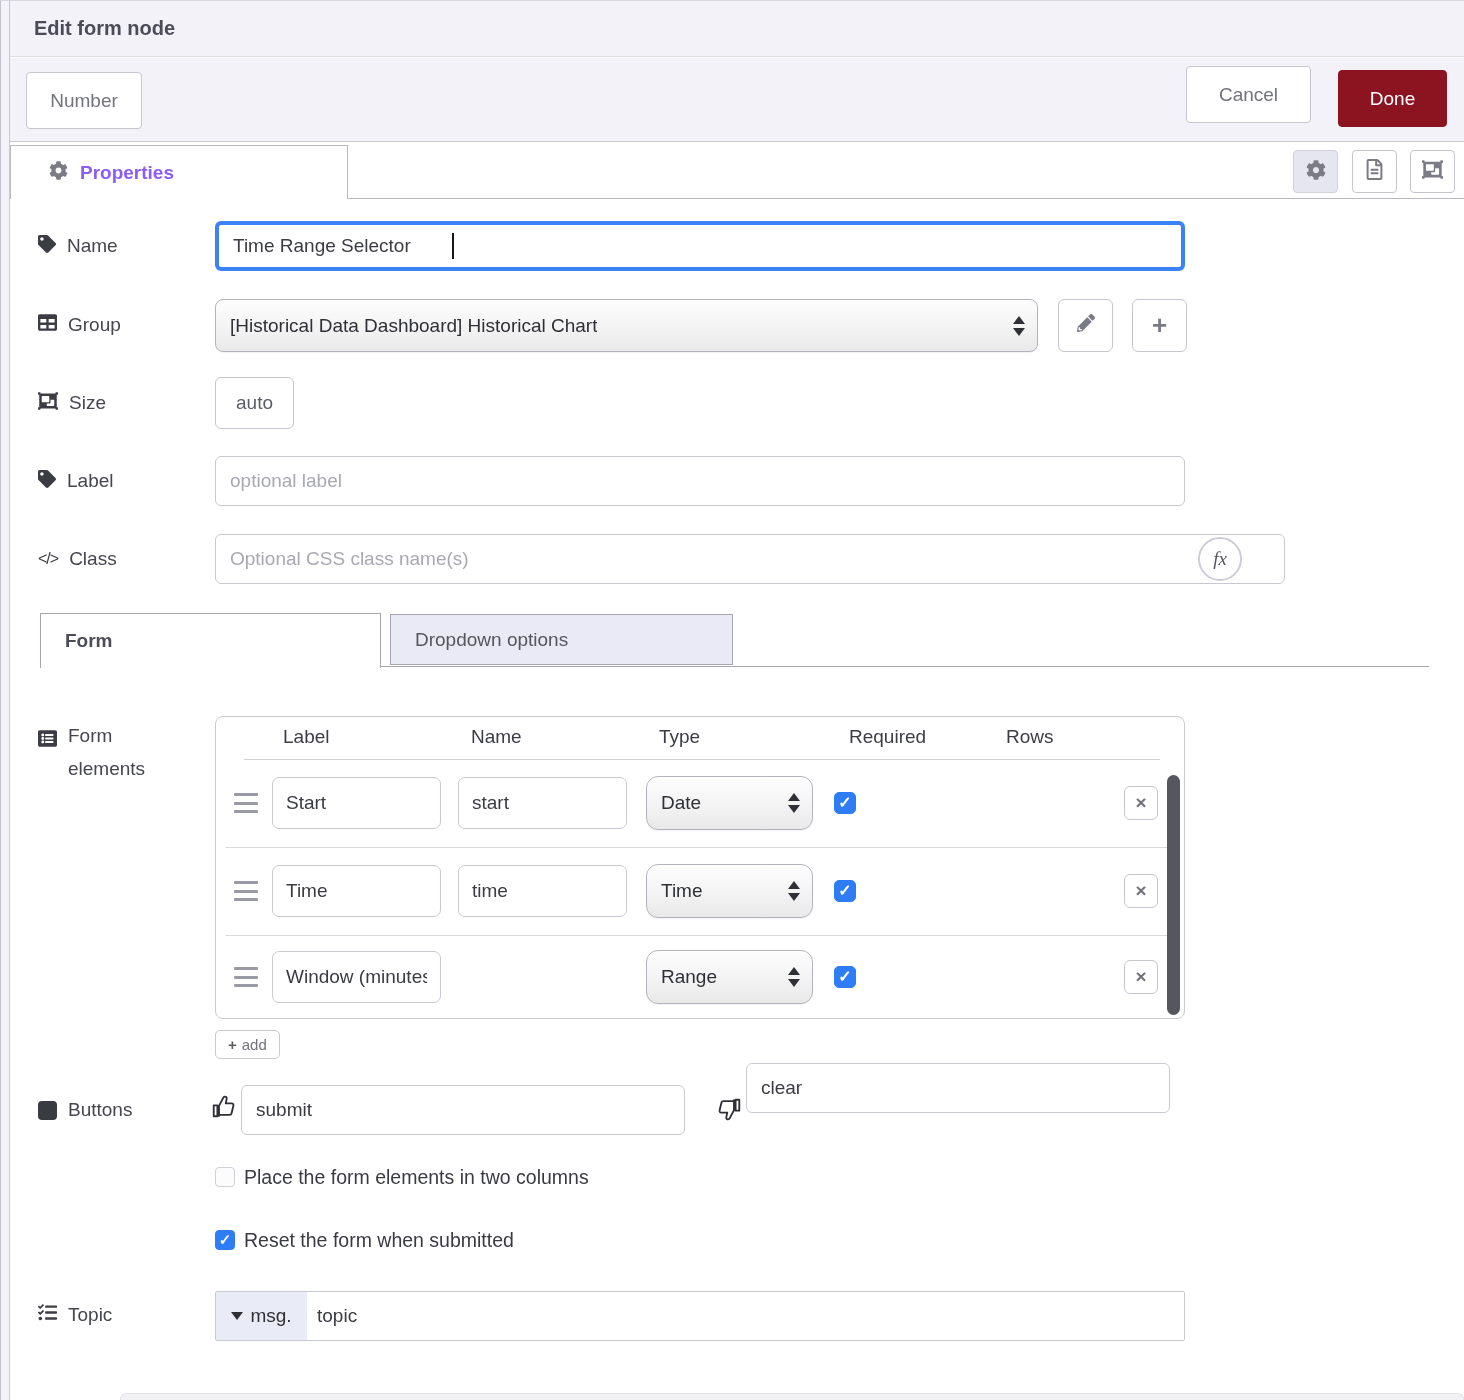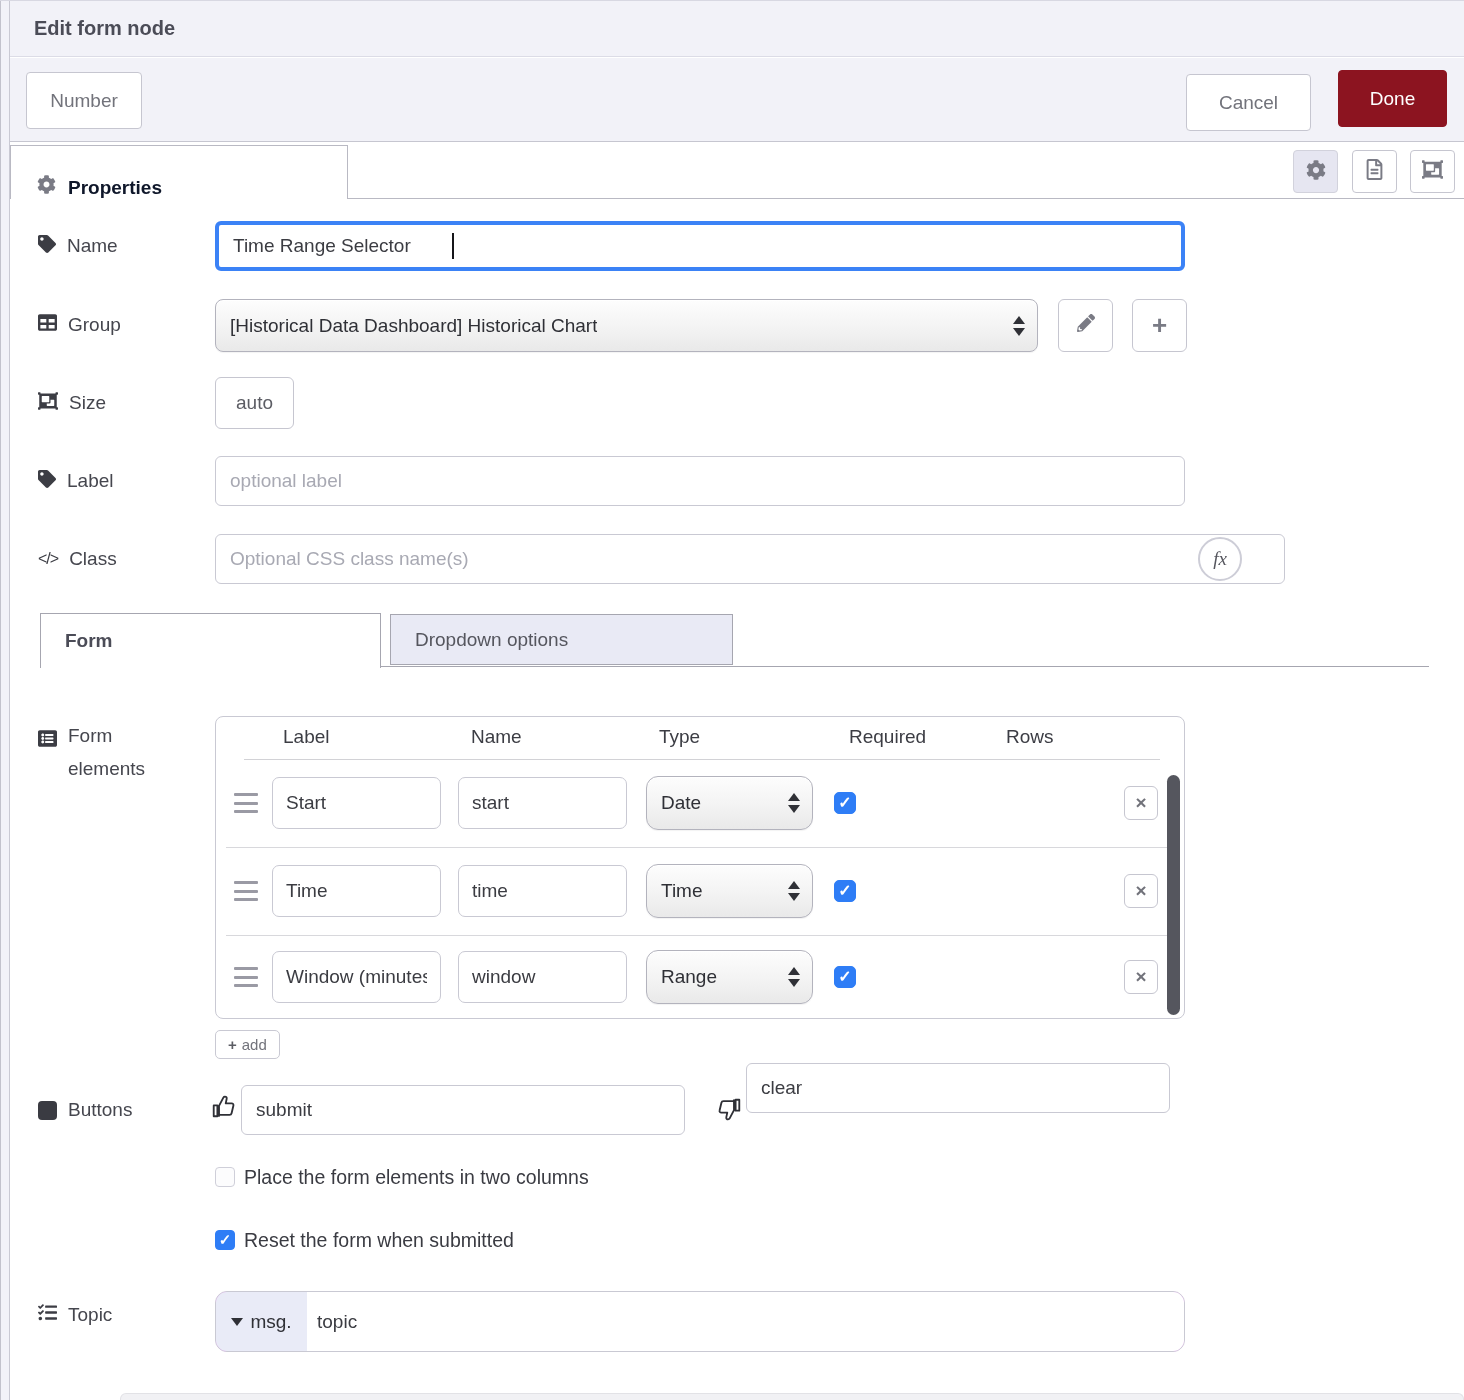--- a/index.html
+++ b/index.html
@@ -15,29 +15,29 @@
   
   #hdr { left:10px; right:0; top:0; height:56px; background:#f2f2f8; border-bottom:1px solid #dcdce6;
          display:flex; align-items:center; padding-left:24px; }
   #hdr .title { font-size:20px; font-weight:bold; color:#4b4c57; }
 
   
   #tb { left:10px; right:0; top:57px; height:84px; background:#f2f2f8; border-bottom:1px solid #c6c6d0; }
   .btn { display:flex; align-items:center; justify-content:center; background:#fff;
          border:1px solid #c6c6d0; border-radius:4px; font-size:19px; color:#72737b; cursor:pointer; }
   #btn-delete { left:16px; top:14px; width:116px; height:57px; }
-  #btn-cancel { left:1176px; top:16px; width:125px; height:57px; }
+  #btn-cancel { left:1176px; top:8px; width:125px; height:57px; }
   #btn-done   { left:1328px; top:12px; width:109px; height:57px; background:#8c1420; border:1px solid #8c1420; color:#fff; }
 
   
   #tabrow { left:10px; right:0; top:141px; height:57px; background:#fff; }
   #tabrow .underline { position:absolute; left:338px; right:0; bottom:0; height:1px; background:#b9b9c3; }
   #tab-properties { position:absolute; left:0; top:3px; width:338px; height:54px; background:#fff;
-    border:1px solid #b9b9c3; border-bottom:none; display:flex; align-items:flex-end; gap:12px;
-    padding-left:26px; font-size:19px; font-weight:bold; color:#0f172a; z-index:2; }
+    border:1px solid #b9b9c3; border-bottom:none; display:flex; align-items:center; gap:12px;
+    padding-left:38px; font-size:19px; font-weight:bold; color:#8b5cf6; z-index:2; }
   .mini-btn { position:absolute; top:8px; width:45px; height:43px; border-radius:4px;
     display:flex; align-items:center; justify-content:center; background:#fff; border:1px solid #c6c6d0; cursor:pointer; }
   #mini-gear { left:1283px; background:#e6e6f1; border-color:#d2d2dc; }
   #mini-doc  { left:1342px; }
   #mini-frame{ left:1400px; }
 
   
   .flabel { display:flex; align-items:center; gap:11px; font-size:19px; color:#45464e; height:30px; }
   .flabel svg, .flabel .code-glyph { flex:none; }
   .code-glyph { font-size:16px; color:#3c3d44; letter-spacing:-1px; }
@@ -102,21 +102,21 @@
   .thumb svg { width:26px; height:26px; stroke:#2f3036; fill:none; stroke-width:1.7; stroke-linejoin:round; stroke-linecap:round; }
 
   
   .opt-chk { position:absolute; left:215px; width:20px; height:20px; border-radius:4px; border:1px solid #cfcfd9; background:#fcfcfd; cursor:pointer; }
   .opt-chk.checked { background:#2e7df6; border-color:#2e7df6; }
   .opt-chk.checked::after { content:"✓"; position:absolute; left:50%; top:50%; transform:translate(-50%,-52%); color:#fff; font-size:15px; font-weight:bold; }
   .opt-label { position:absolute; left:244px; font-size:19.5px; color:#3a3b42; }
 
   
   #topic-label { left:38px; top:1299px; }
-  #topic-wrap { left:215px; top:1290px; width:970px; height:61px; border:1px solid #c9c9d3; border-radius:12px;
+  #topic-wrap { left:215px; top:1290px; width:970px; height:50px; border:1px solid #c9c9d3; border-radius:2px;
     background:#f0abfc; display:flex; overflow:hidden; }
   #topic-type { width:91px; background:#e9ebf7; display:flex; align-items:center; justify-content:center; gap:7px;
     font-size:19px; color:#2f3036; cursor:pointer; flex:none; }
   #topic-type .dcaret { width:0; height:0; border-left:6px solid transparent; border-right:6px solid transparent; border-top:8px solid #2f3036; }
   #topic-input { flex:1; border:none; outline:none; font-family:"Liberation Sans", sans-serif; font-size:19px; color:#3b3c42; padding:0 10px; }
 
   #bottom-strip { left:120px; top:1392px; width:1344px; height:10px; background:#f1f1f4;
     border:1px solid #e2e2e6; border-bottom:none; border-radius:6px 6px 0 0; }
 
   .icon-dark { fill:#3c3d44; }
@@ -285,21 +285,20 @@
     <div class="chk checked" style="left:618px; top:163px;"></div>
     <div class="xbtn" style="top:157px;">×</div>
     <div class="row-sep" style="top:218px;"></div>
 
     <div class="drag-handle" style="top:250px;">
         <i></i>
         <i></i>
         <i></i>
       </div>
     <input class="cell-input" style="left: 56px; top: 234px;" value="Window (minutes)">
-    <input class="cell-input" style="left: 242px; top: 234px;" value="window">
     <div class="mac-select type-select" style="left:430px; top:233px;">
       <span>Range</span>
       <span class="sel-arrows">
           <i class="up"></i>
           <i class="dn"></i>
         </span>
     </div>
     <div class="chk checked" style="left:618px; top:249px;"></div>
     <div class="xbtn" style="top:243px;">×</div>
 

